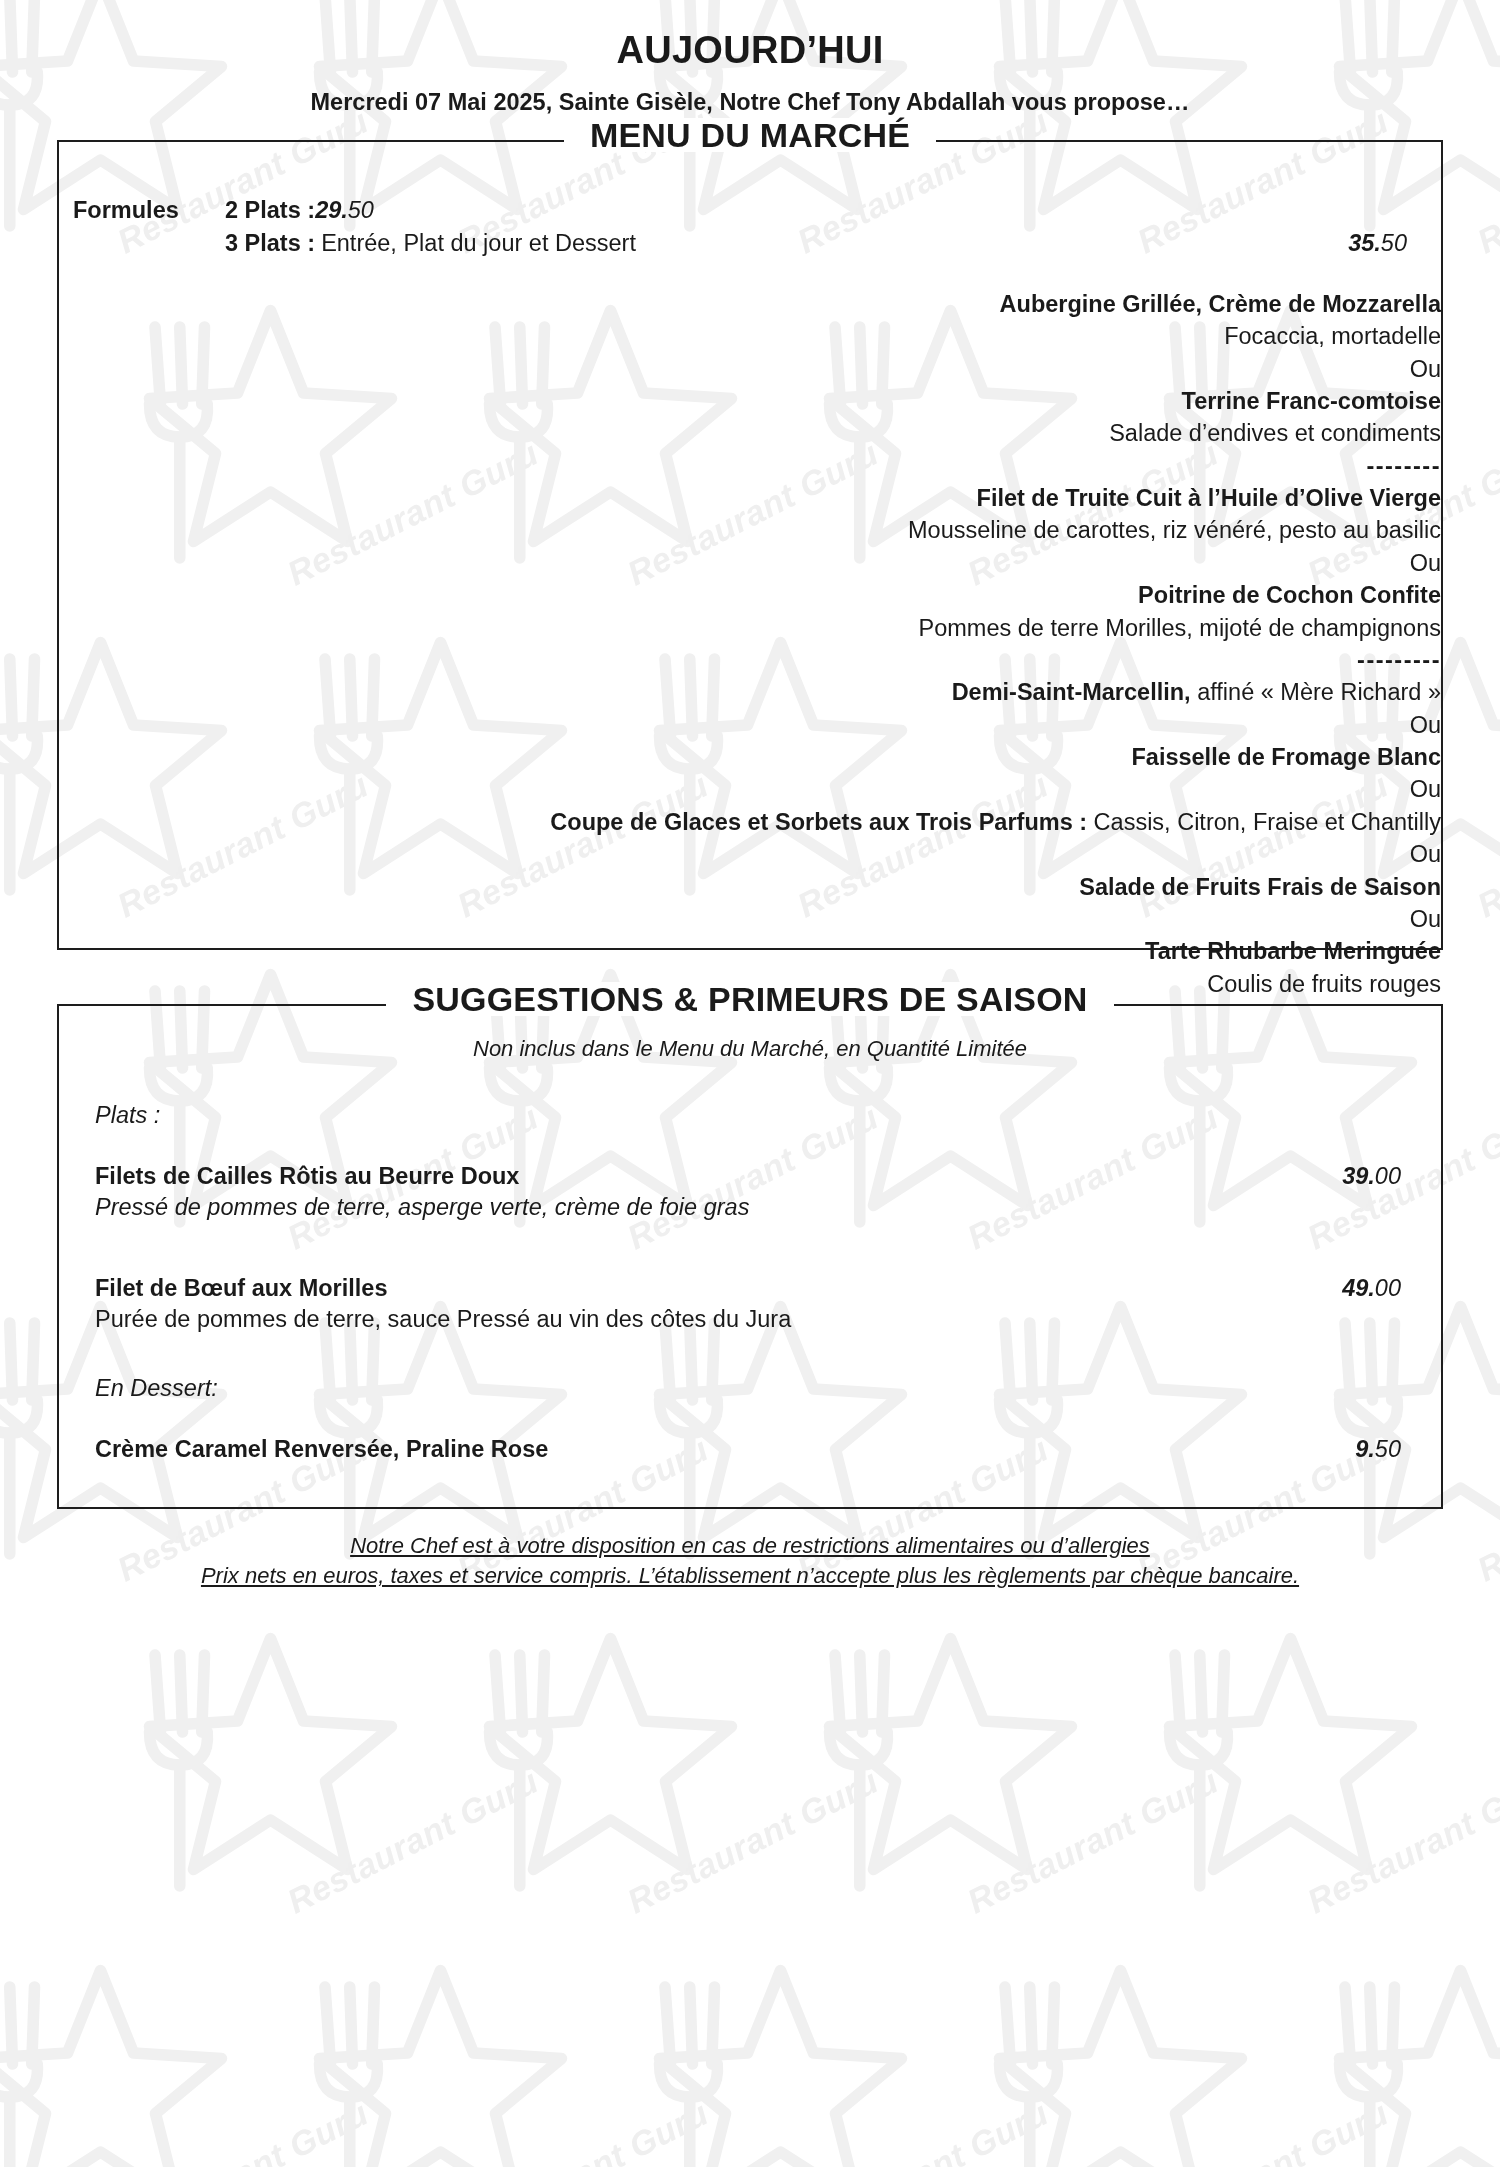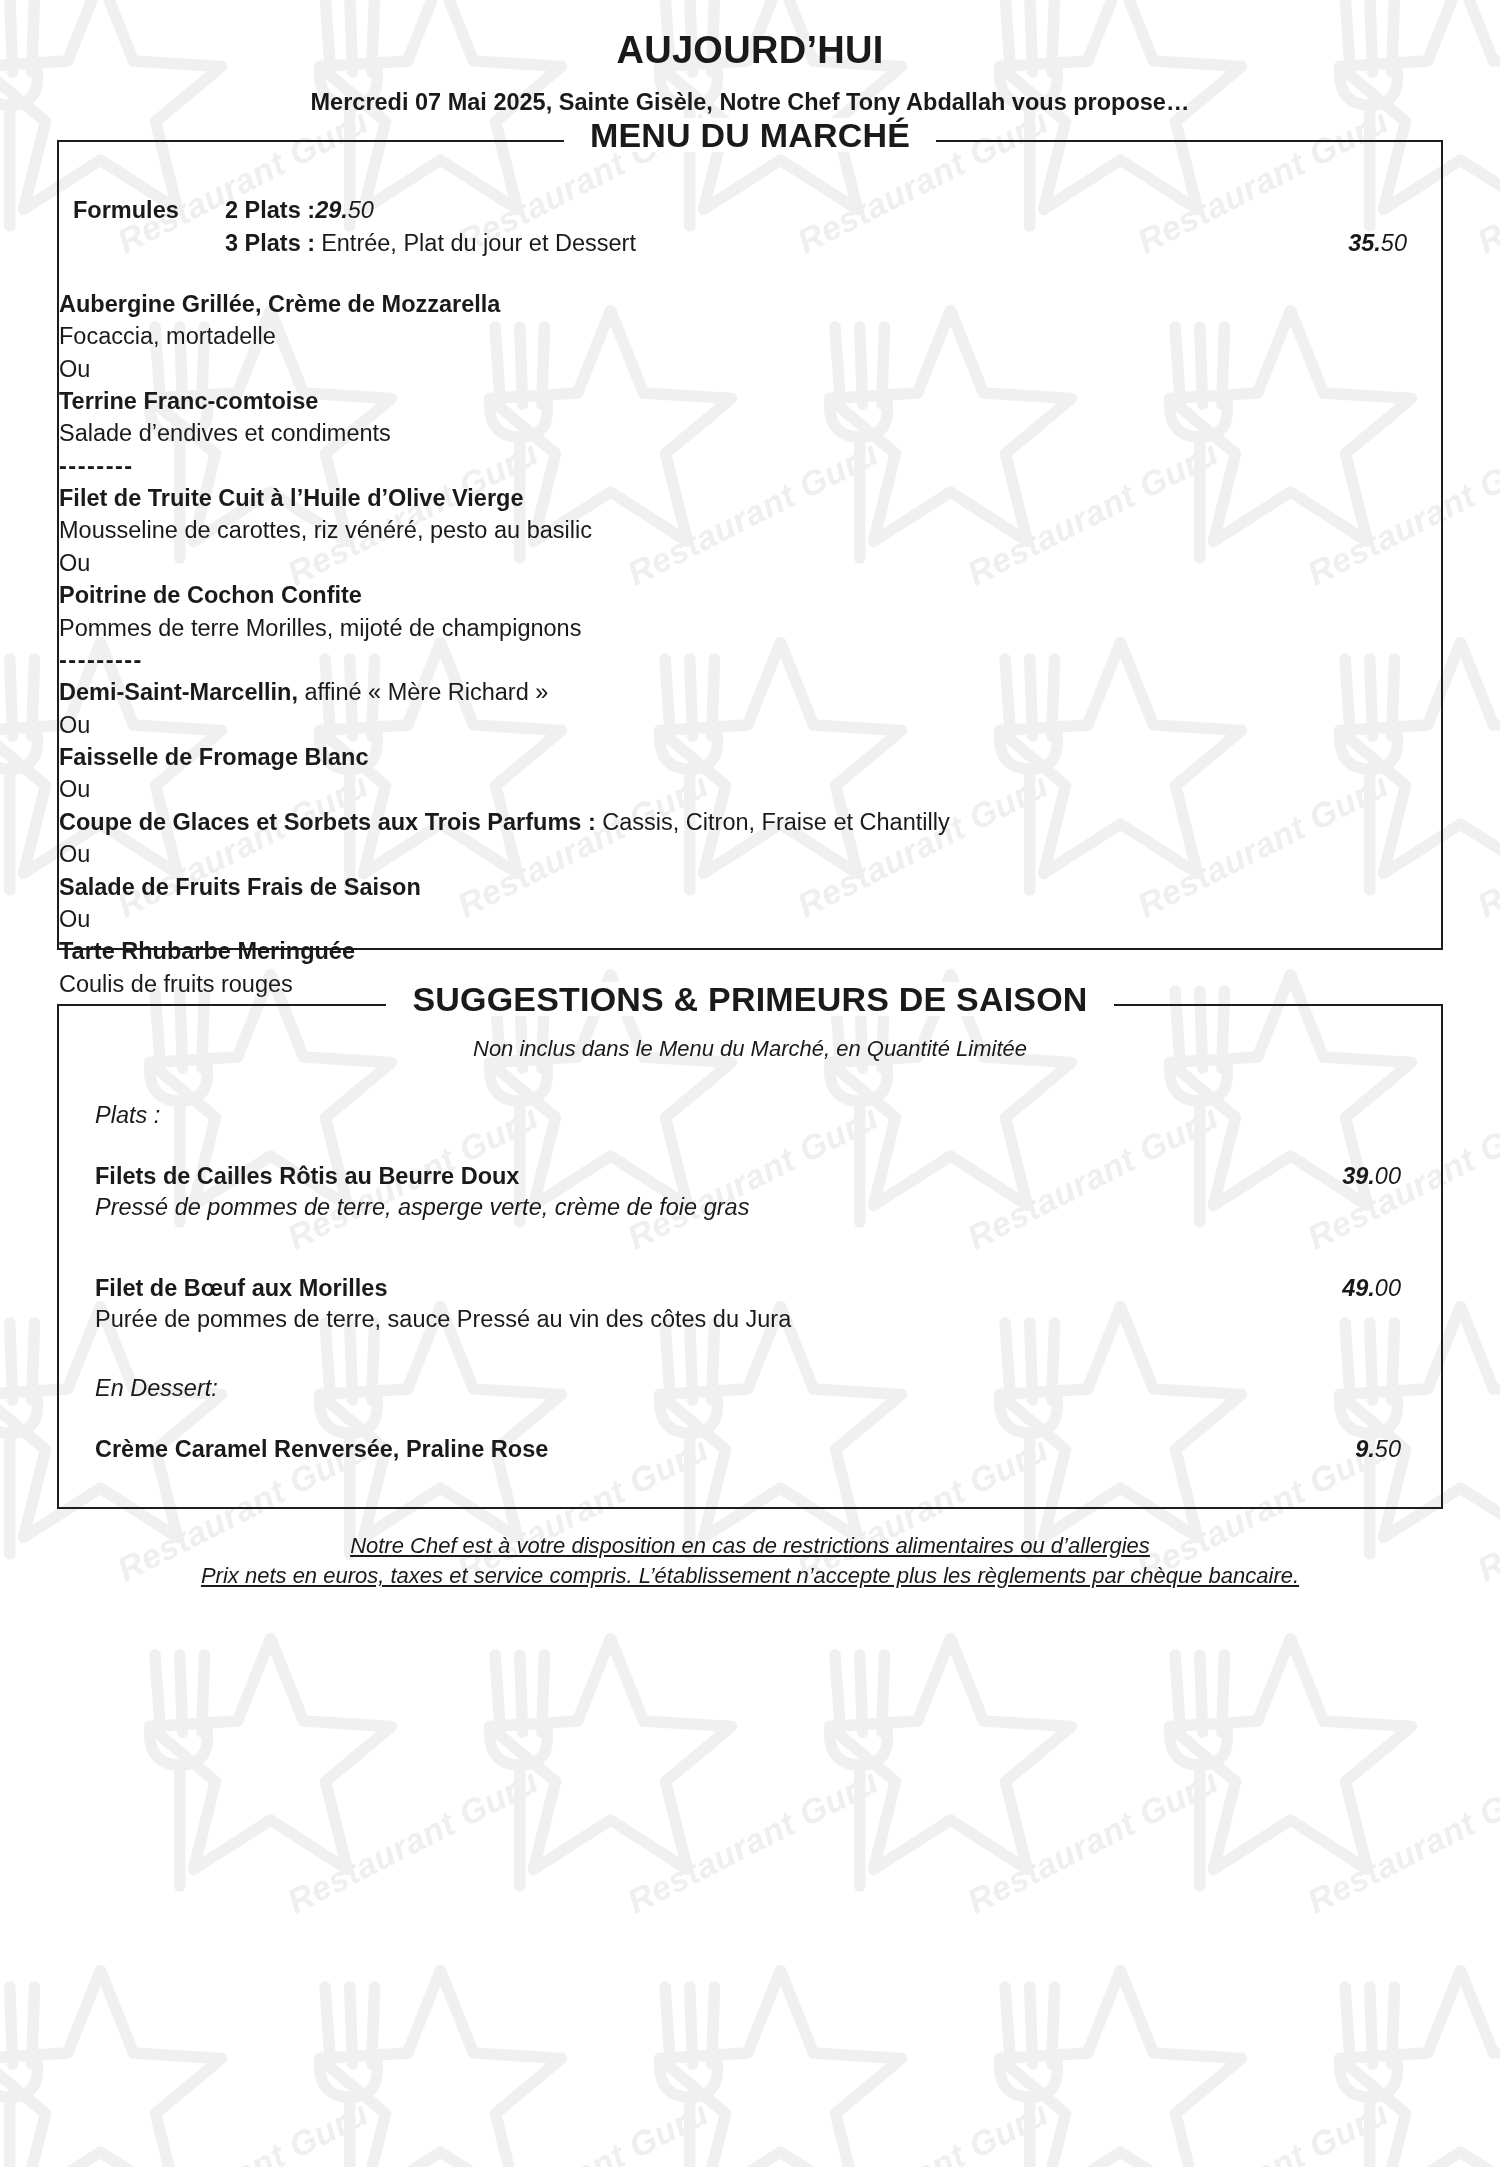--- a/index.html
+++ b/index.html
@@ -129,21 +129,21 @@
     text-align: right;
     white-space: nowrap;
     font-size: 23.5px;
     font-style: italic;
   }
   .price-int { font-weight: 700; }
   .price-dec { font-weight: 400; }
 
   .courses {
     margin-top: 28px;
-    text-align: left;
+    text-align: right;
     font-size: 23.5px;
     line-height: 1.25;
   }
   .dish { font-weight: 700; }
   .dish .light { font-weight: 400; }
   .garnish { font-weight: 400; }
   .ou { font-weight: 400; }
   .sep {
     font-weight: 700;
     letter-spacing: 1.5px;

